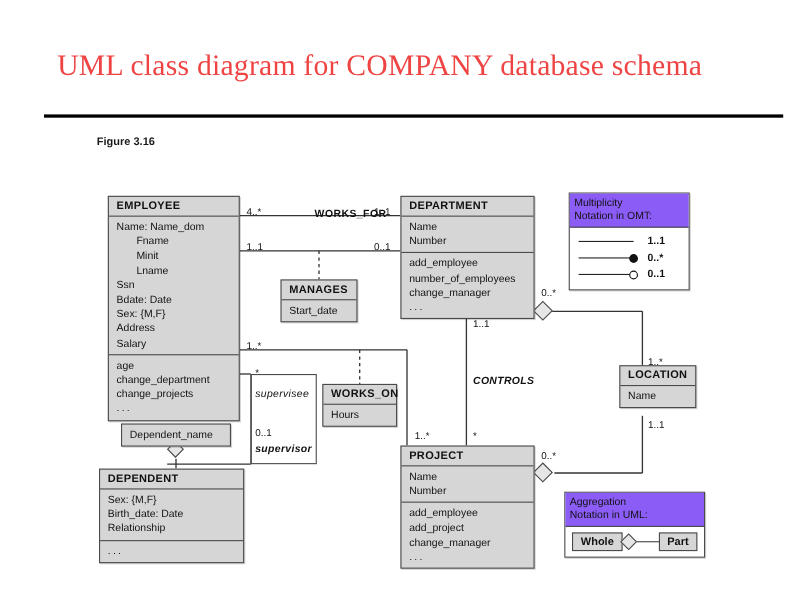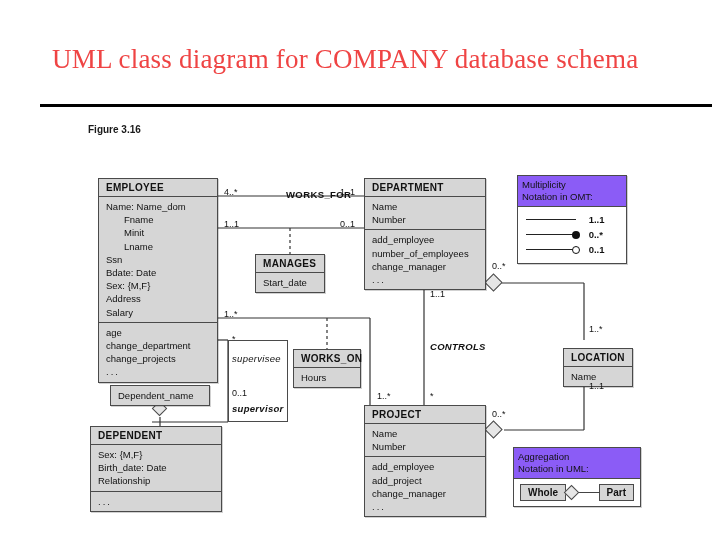--- a/index.html
+++ b/index.html
@@ -245,21 +245,21 @@
         <div>Number</div>
       </div>
       <div class="sec">
         <div>add_employee</div>
         <div>add_project</div>
         <div>change_manager</div>
         <div class="dots">...</div>
       </div>
     </div>
 
-    <div class="cls" style="left:563px; top:348px; width:70px;">
+    <div class="cls" style="left:563px; top:332px; width:70px;">
       <div class="hd">LOCATION</div>
       <div class="sec">
         <div>Name</div>
       </div>
     </div>
 
     <div class="lbl b" style="left:258px; top:189px;margin-left:28px;">WORKS_FOR</div>
     <div class="lbl i" style="left:430px; top:341px;">CONTROLS</div>
     <div class="lbl i" style="left:232px; top:353px; font-weight:normal;">supervisee</div>
     <div class="lbl i" style="left:232px; top:403px; font-weight:bold;">supervisor</div>

